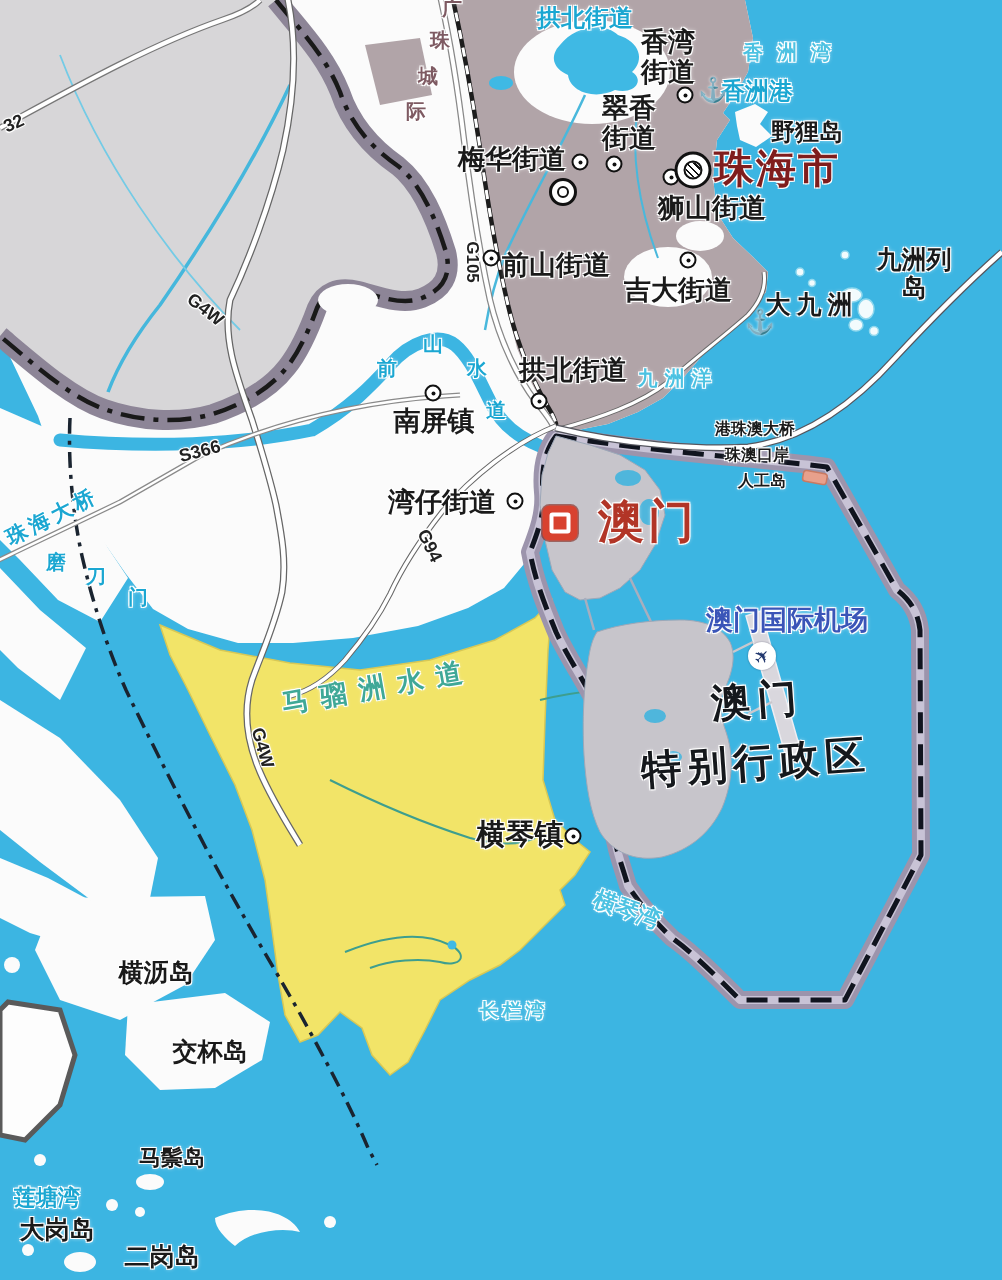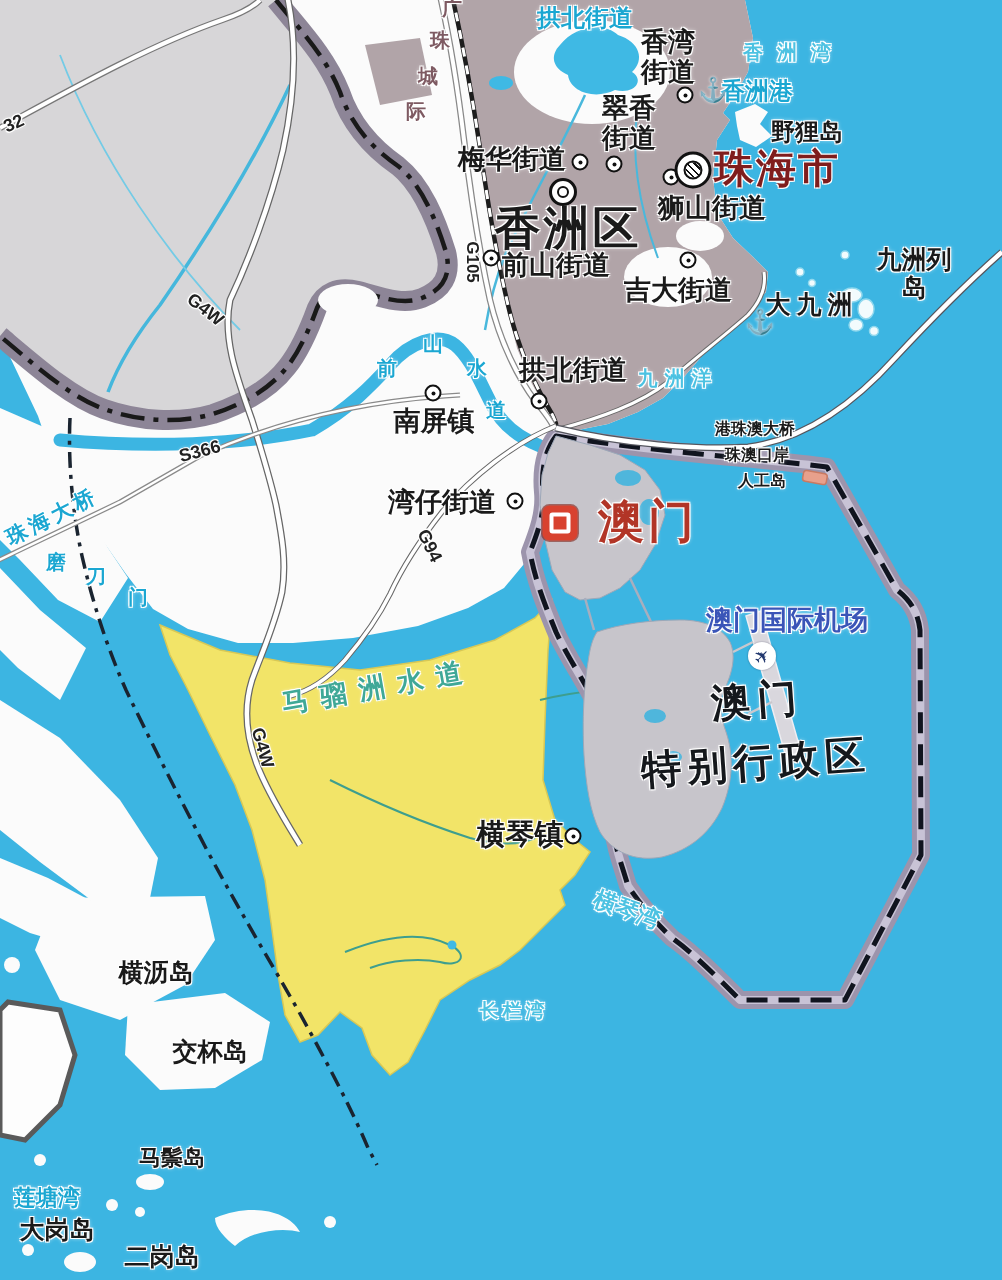--- a/index.html
+++ b/index.html
@@ -174,21 +174,20 @@
     <path fill="none" stroke="#fff" stroke-width="4.5" d="M556,428 C620,444 700,450 748,447 C800,440 850,408 895,358 C935,315 968,282 1002,252"></path>
   </g>
 </svg>
 
 <div class="lbl street" style="left:668px;top:58px;">香湾
 街道</div>
 <div class="lbl street" style="left:629px;top:124px;">翠香
 街道</div>
 <div class="lbl street" style="left:512px;top:160px;">梅华街道</div>
 <div class="lbl street" style="left:712px;top:209px;">狮山街道</div>
-<div class="lbl district" style="left:568px;top:228px;">香洲区</div>
 <div class="lbl street" style="left:556px;top:266px;">前山街道</div>
 <div class="lbl street" style="left:678px;top:291px;">吉大街道</div>
 <div class="lbl street" style="left:573px;top:371px;">拱北街道</div>
 <div class="lbl street" style="left:434px;top:422px;">南屏镇</div>
 <div class="lbl street" style="left:442px;top:503px;">湾仔街道</div>
 <div class="lbl town" style="left:520px;top:835px;">横琴镇</div>
 
 <div class="lbl city" style="left:777px;top:168px;">珠海市</div>
 <div class="lbl macau-name" style="left:648px;top:521px;">澳门</div>
 <div class="lbl sar" style="left:757px;top:700px;transform:translate(-50%,-50%) rotate(-4deg);">澳门</div>

